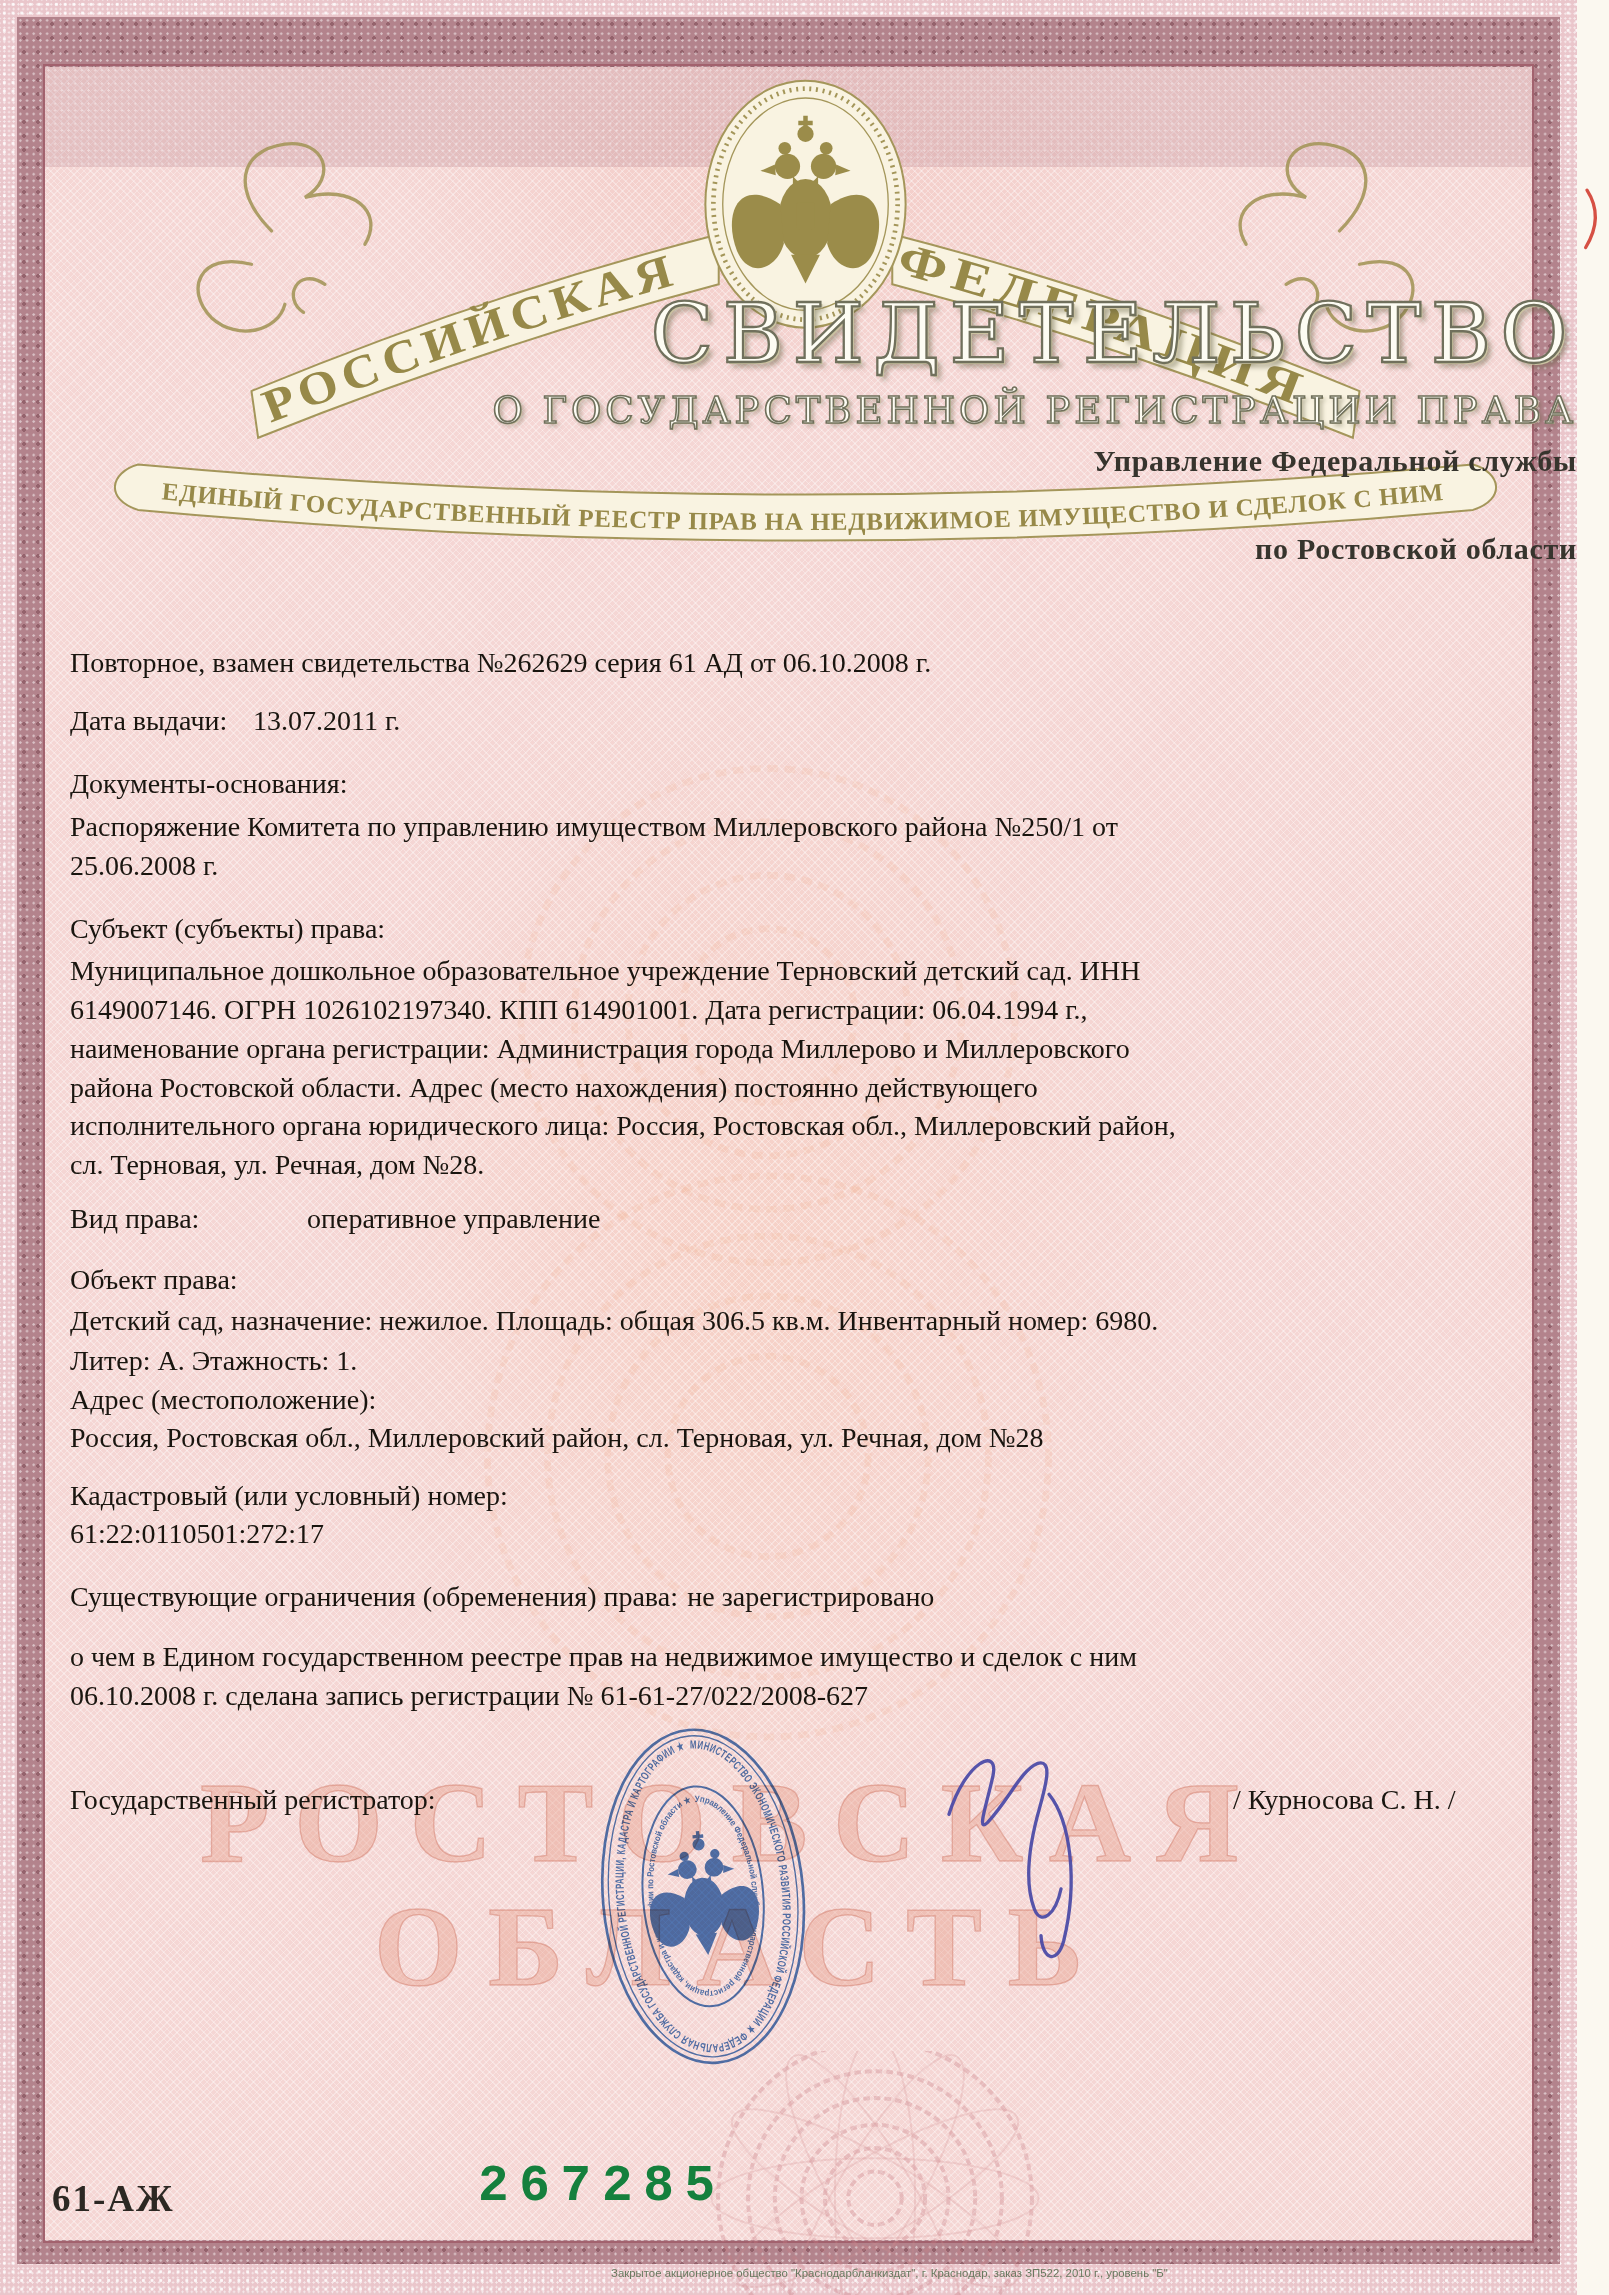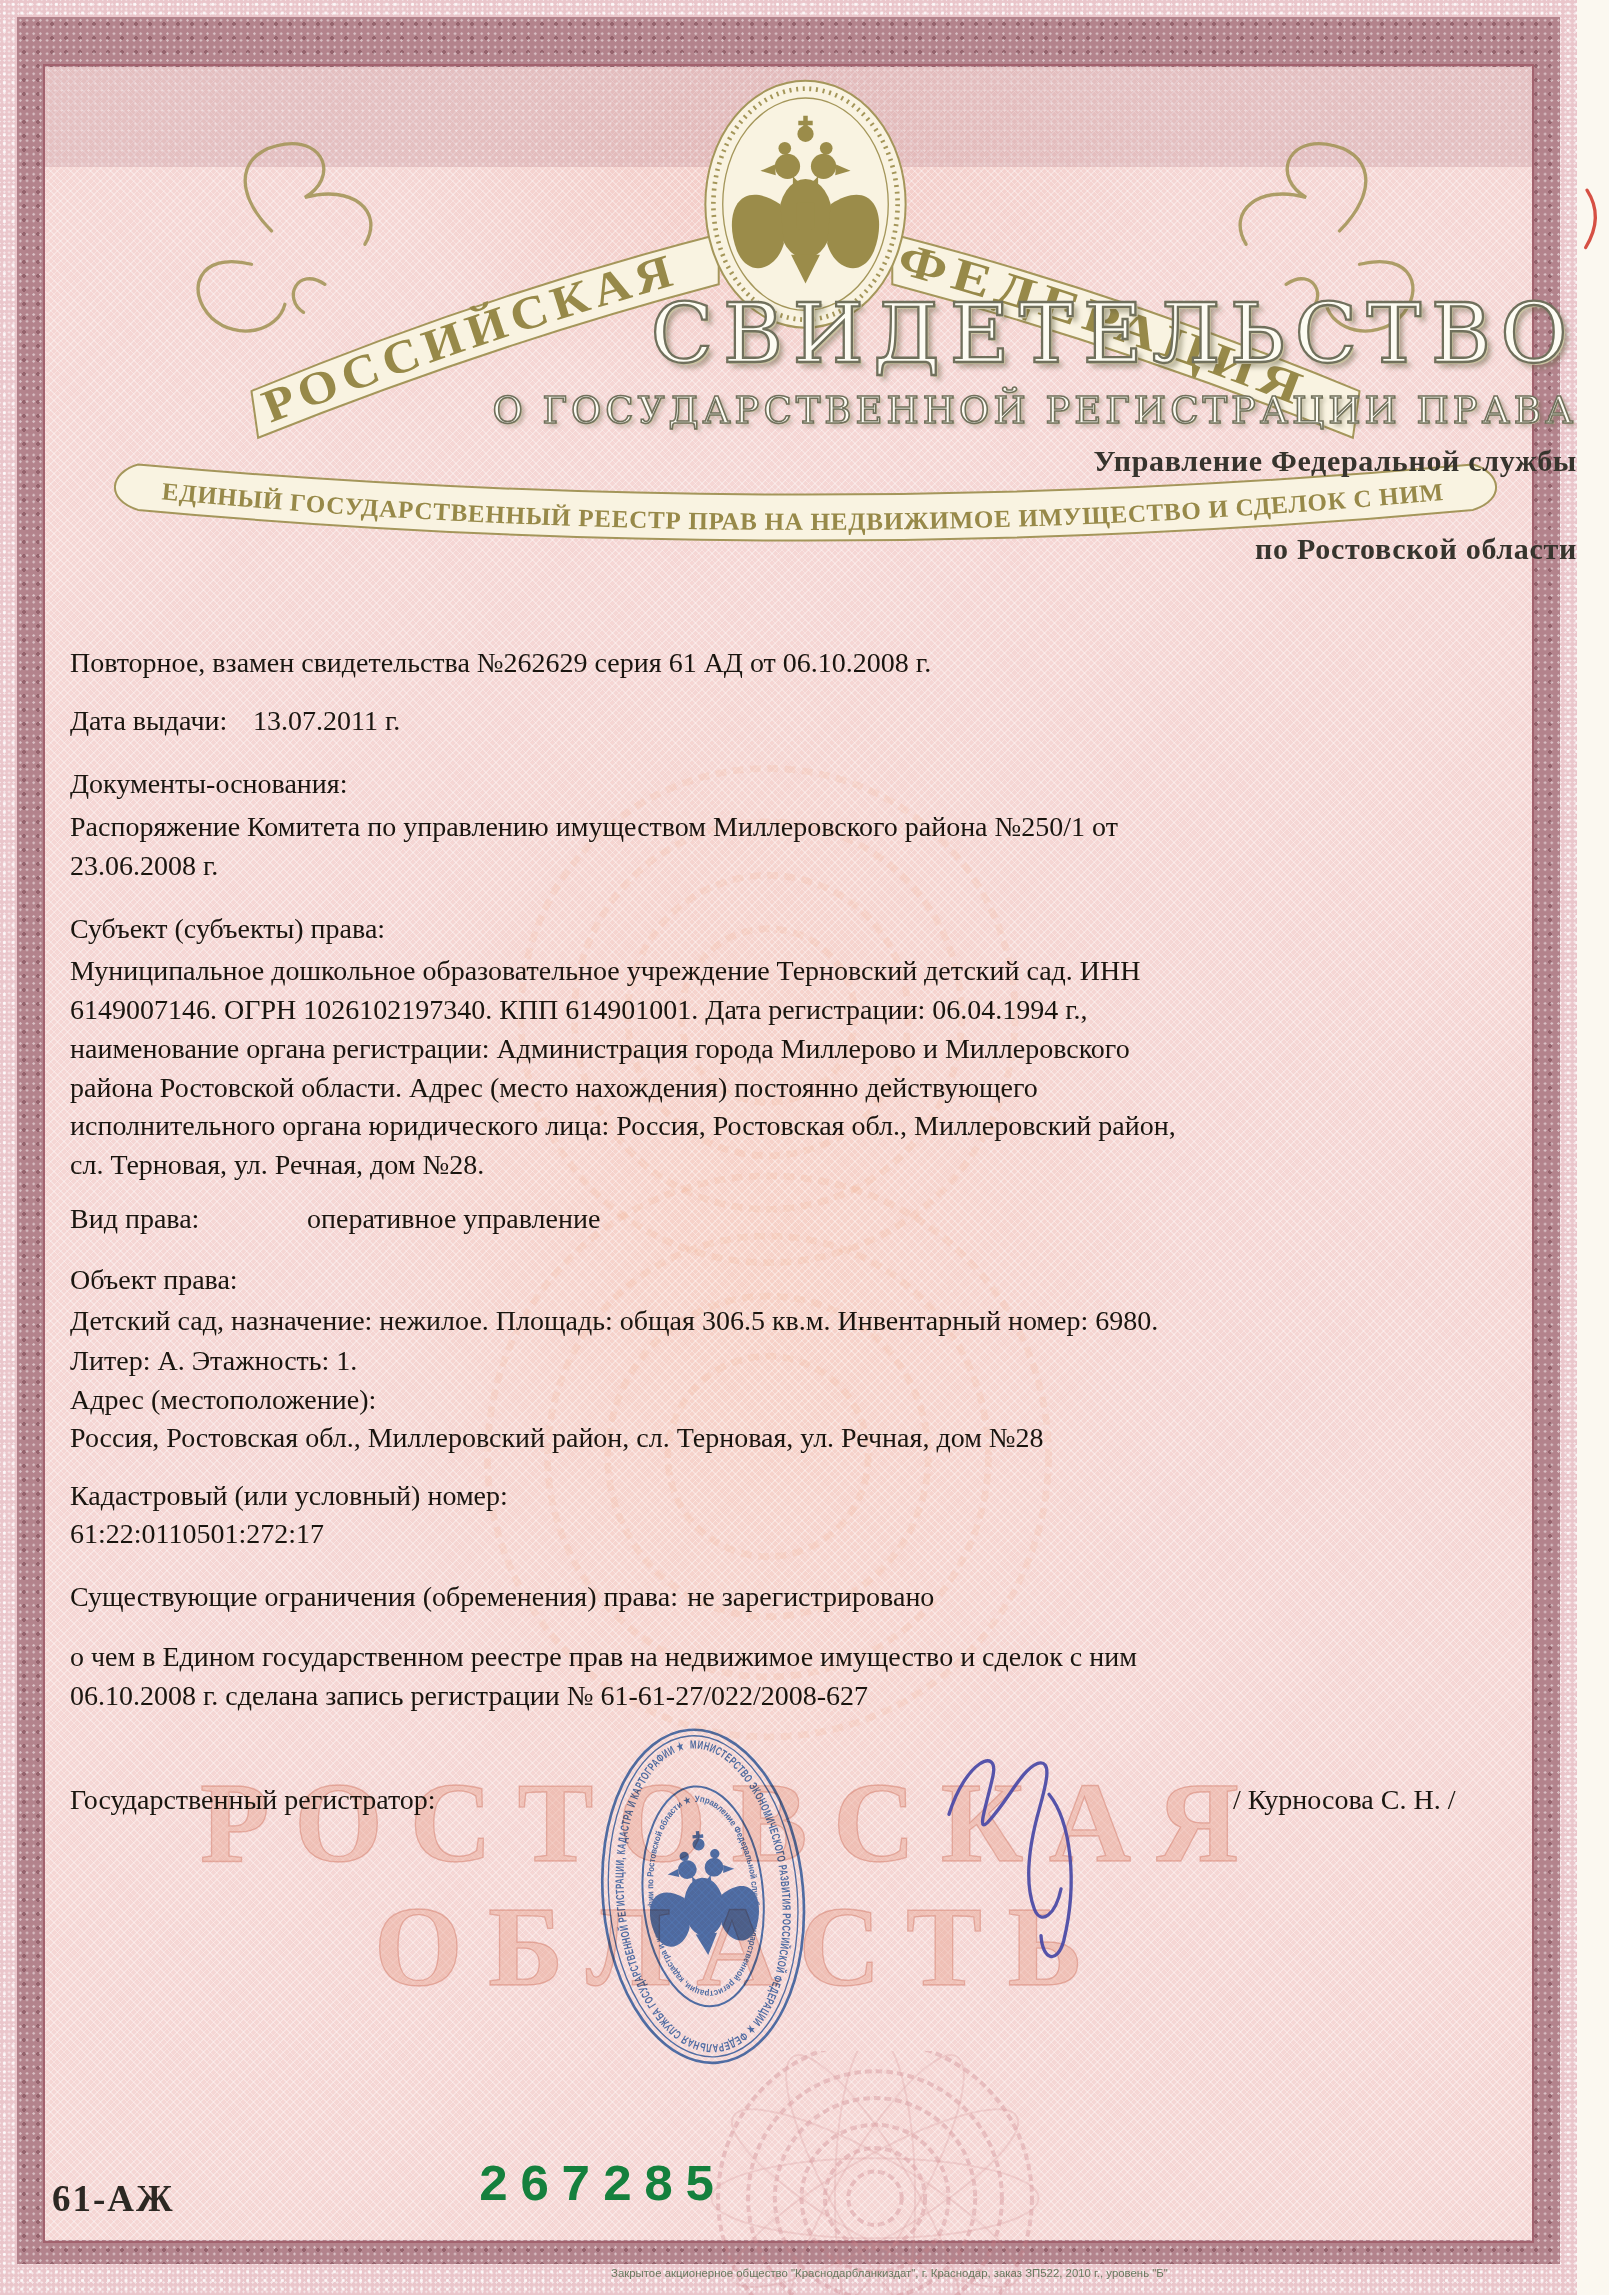--- a/index.html
+++ b/index.html
@@ -154,21 +154,21 @@
   <div class="authority" style="top:444px">Управление Федеральной службы</div>
   <div class="authority" style="top:532px">по Ростовской области</div>
 
   <div class="line" style="top:647px">Повторное, взамен свидетельства №262629 серия 61 АД от 06.10.2008 г.</div>
 
   <div class="line b" style="top:705px">Дата выдачи:</div>
   <div class="line" style="left:253px;top:705px">13.07.2011 г.</div>
 
   <div class="line b" style="top:768px">Документы-основания:</div>
   <div class="line" style="top:811px">Распоряжение Комитета по управлению имуществом Миллеровского района №250/1 от</div>
-  <div class="line" style="top:850px">23.06.2008 г.</div>
+  <div class="line" style="top:850px">25.06.2008 г.</div>
 
   <div class="line b" style="top:913px">Субъект (субъекты) права:</div>
   <div class="line" style="top:955px">Муниципальное дошкольное образовательное учреждение Терновский детский сад. ИНН</div>
   <div class="line" style="top:994px">6149007146. ОГРН 1026102197340. КПП 614901001. Дата регистрации: 06.04.1994 г.,</div>
   <div class="line" style="top:1033px">наименование органа регистрации: Администрация города Миллерово и Миллеровского</div>
   <div class="line" style="top:1110px">исполнительного органа юридического лица: Россия, Ростовская обл., Миллеровский район,</div>
   <div class="line" style="top:1072px">района Ростовской области. Адрес (место нахождения) постоянно действующего</div>
   <div class="line" style="top:1149px">сл. Терновая, ул. Речная, дом №28.</div>
 
   <div class="line b" style="top:1203px">Вид права:</div>

